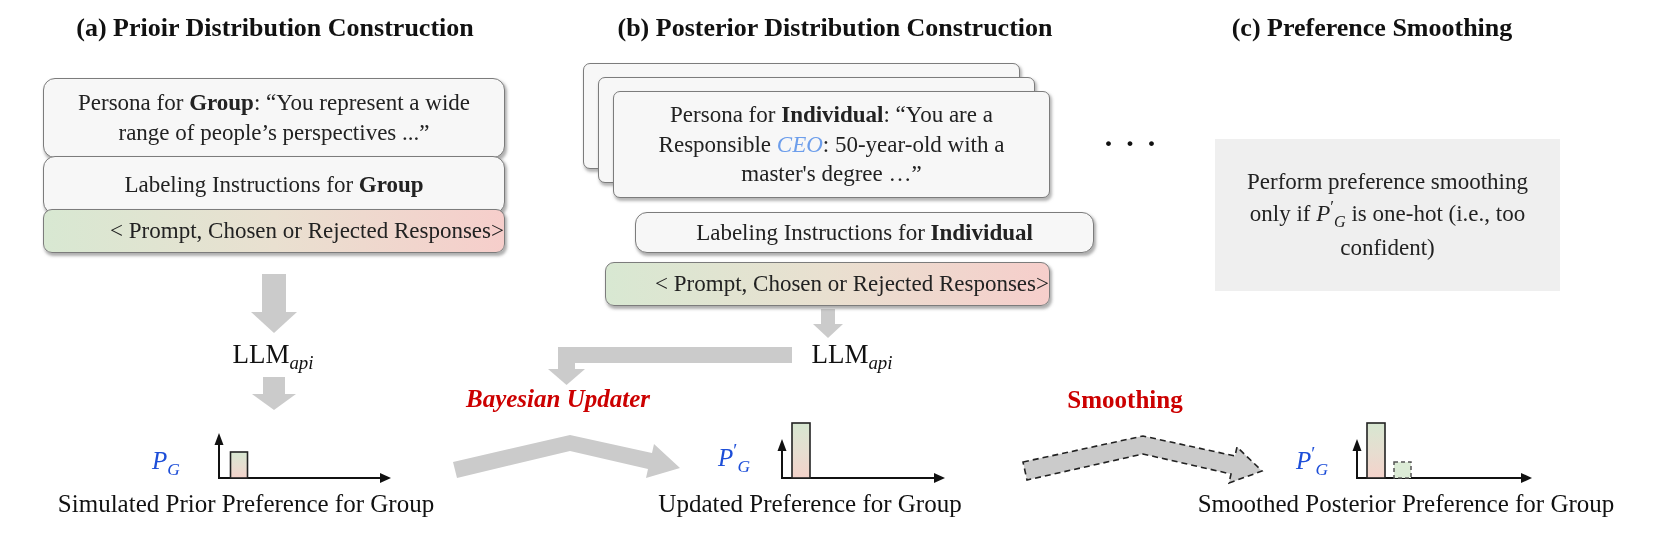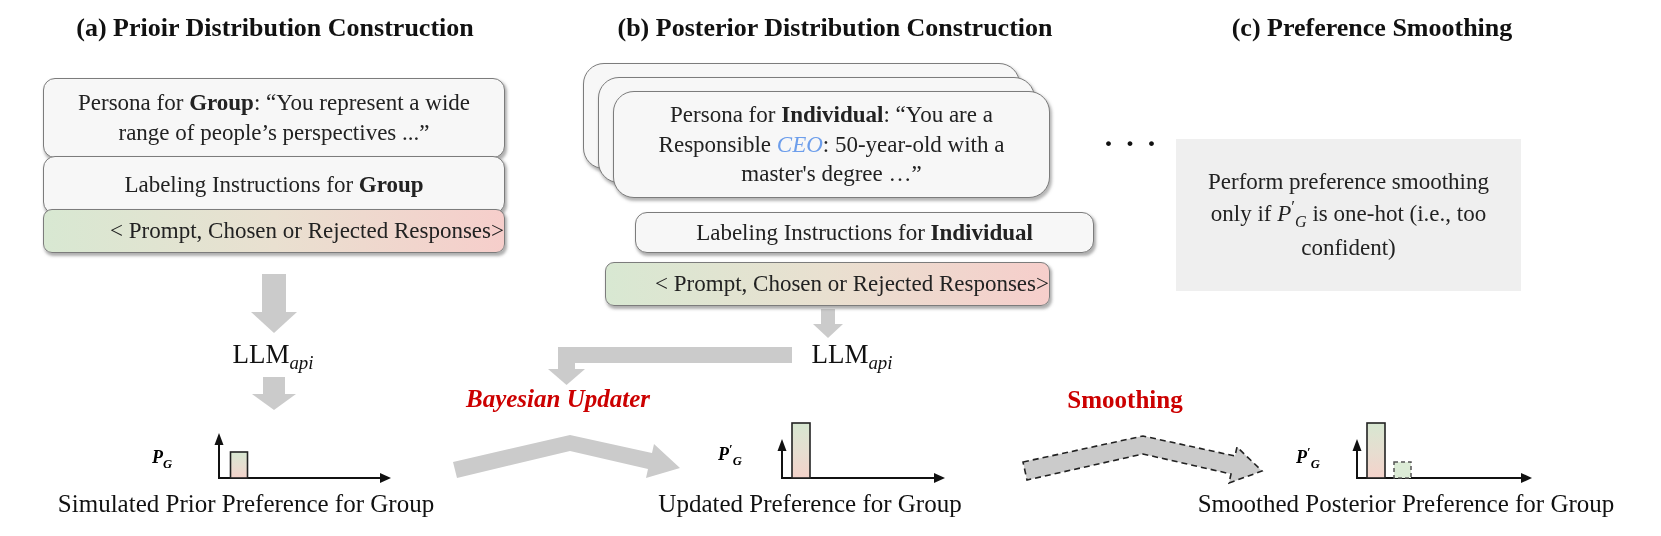--- a/index.html
+++ b/index.html
@@ -23,32 +23,32 @@
     box-shadow:1.5px 2.5px 3px rgba(110,110,110,0.55);
     display:flex;align-items:center;justify-content:center;
     text-align:center;font-size:23px;line-height:1.3;
     box-sizing:border-box;
   }
   .promptbox{
     background:linear-gradient(90deg,#d8e8d2 0%,#e9e0d0 50%,#f6cecb 100%);
     border-radius:9px;
     justify-content:flex-end;
   }
-  .card{background:#f7f7f7;border:1.6px solid #7c7c7c;border-radius:21px;
+  .card{background:#f7f7f7;border:1.6px solid #7c7c7c;border-radius:7px;
     box-shadow:1.5px 2.5px 3px rgba(110,110,110,0.5);box-sizing:border-box;}
   .notebox{
     background:#efefef;
     display:flex;align-items:center;justify-content:center;
     text-align:center;font-size:23px;line-height:1.38;
     box-sizing:border-box;padding:16px 14px;
   }
   .redlabel{color:#cc0000;font-weight:bold;font-size:25px;text-align:center;}
   .caption{font-size:25px;text-align:center;color:#111;}
   .llm{font-size:27px;text-align:center;color:#111;}
-  .mathlabel{font-size:18px;color:#000000;font-weight:bold;}
+  .mathlabel{font-size:25px;color:#1d4ed8;}
   .it{font-style:italic;}
   sub{font-size:0.7em;font-style:italic;}
   .prime{font-size:0.75em;vertical-align:super;line-height:0;}
   .blue{color:#6d9eeb;font-style:italic;}
   .dots{font-size:30px;font-weight:bold;letter-spacing:2px;color:#111;}
   svg{position:absolute;left:0;top:0;}
 </style>
 </head>
 <body>
 
@@ -157,21 +157,21 @@
   </div>
 
   <div class="abs llm" style="left:772px;top:339px;width:160px;"><span>LLM</span><sub>api</sub></div>
 
   <div class="abs redlabel" style="left:408px;top:385px;width:300px;font-style:italic;">Bayesian Updater</div>
 
   <div class="abs mathlabel" style="left:718px;top:444px;"><span class="it">P</span><span class="prime">′</span><sub>G</sub></div>
 
   <div class="abs caption" style="left:655px;top:490px;width:310px;">Updated Preference for Group</div>
 
-  <div class="abs notebox" style="left:1176px;top:139px;width:345px;height:152px;">
+  <div class="abs notebox" style="left:1215px;top:139px;width:345px;height:152px;">
     <div><span>Perform preference smoothing only if </span><span class="it">P</span><span class="prime">′</span><sub>G</sub><span> is one-hot (i.e., too confident)</span></div>
   </div>
 
   <div class="abs redlabel" style="left:1025px;top:386px;width:200px;">Smoothing</div>
 
   <div class="abs mathlabel" style="left:1296px;top:447px;"><span class="it">P</span><span class="prime">′</span><sub>G</sub></div>
 
   <div class="abs caption" style="left:1191px;top:490px;width:430px;">Smoothed Posterior Preference for Group</div>
 
 </div>

